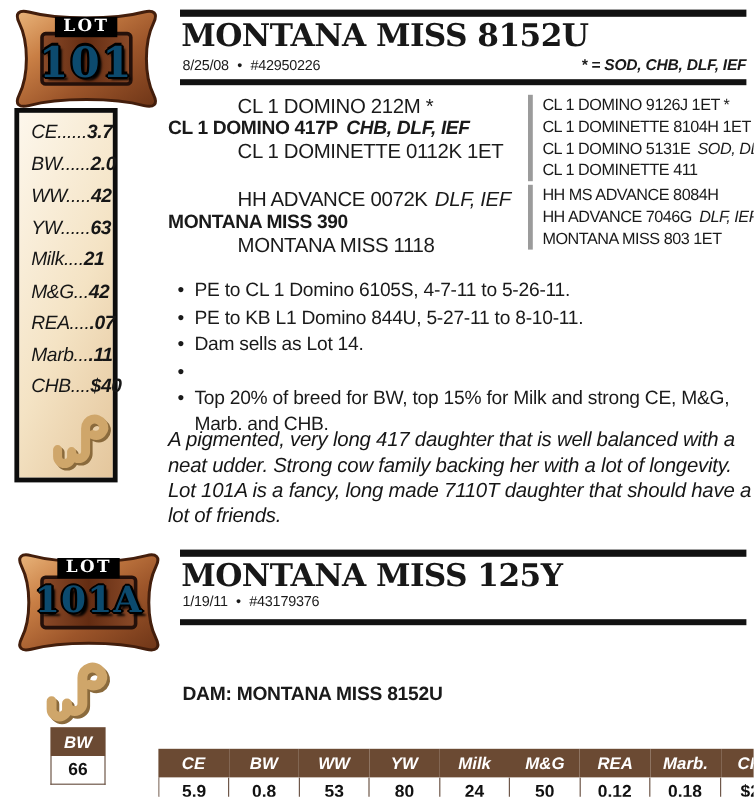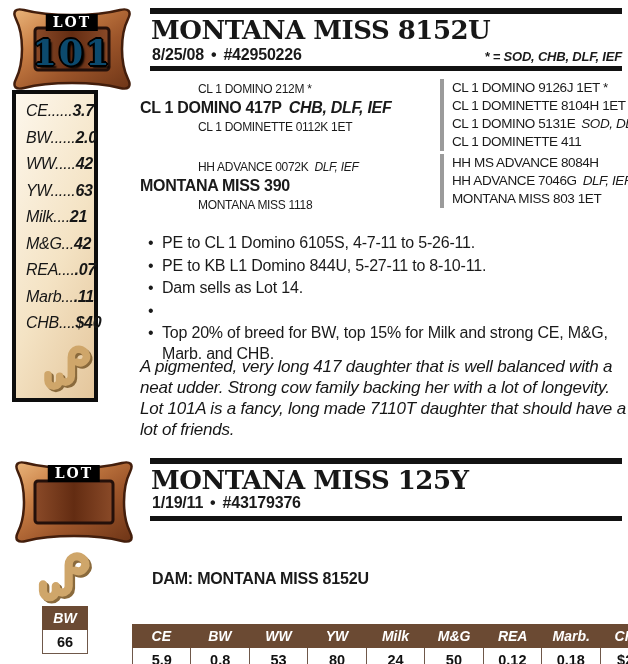--- a/index.html
+++ b/index.html
@@ -27,21 +27,21 @@
     font-weight:bold; font-size:26px; letter-spacing:-0.5px;
     color:#171717; white-space:nowrap;
   }
   .t1 { top:15px; }
   .t2 { top:465px; }
   .subline {
     position:absolute; left:152px; width:470px;
     display:flex; justify-content:space-between; align-items:flex-end;
   }
   .s1 { top:46px; } .s2 { top:494px; }
-  .date-reg { font-weight:bold; font-size:16px; letter-spacing:-0.2px; }
+  .date-reg { font-weight:normal; font-size:12px; letter-spacing:-0.2px; }
   .date-reg .sep { margin:0 7px; }
   .ast-note { font-weight:bold; font-style:italic; font-size:13px; letter-spacing:-0.2px; }
 
   
   .badge { position:absolute; }
   .badge1 { left:6px; top:5px; width:132px; height:88px; }
   .badge2 { left:8px; top:456px; width:132px; height:92px; }
   .badge svg { position:absolute; inset:0; }
   .badge-lot {
     position:absolute; top:9px; left:50%; transform:translateX(-50%);
@@ -71,21 +71,21 @@
     height:26.5px; font-style:italic; font-size:16px; letter-spacing:-0.3px;
     color:#161616;
   }
   .stat-value { font-weight:bold; }
   .brand { position:absolute; }
   .brand1 { left:22px; top:248px; width:60px; height:52px; }
   .brand2 { left:32px; top:548px; width:66px; height:58px; }
 
   
   .ped-left { position:absolute; left:140px; top:80px; width:250px; }
-  .pl-small { font-size:12px; line-height:18px; margin-left:58px; letter-spacing:-0.3px; white-space:nowrap; }
+  .pl-small { font-size:17px; line-height:18px; margin-left:58px; letter-spacing:-0.3px; white-space:nowrap; }
   .pl-main  { font-size:16px; font-weight:bold; line-height:20px; letter-spacing:-0.3px; white-space:nowrap; }
   .pl-gap   { height:22px; }
   .sfx { font-style:italic; margin-left:6px; }
   .sfx-bold { font-style:italic; font-weight:bold; margin-left:7px; }
 
   .ped-right { position:absolute; left:392px; top:79px; width:236px;padding-left:48px; }
   .gg-group { border-left:4px solid #9b9b9b; padding-left:8px; }
   .gg-group + .gg-group { margin-top:3px; }
   .gg-line { font-size:13.5px; line-height:18px; letter-spacing:-0.4px; white-space:nowrap; }
 
@@ -267,20 +267,21 @@
         <linearGradient id="wood2" x1="0" y1="0" x2="1" y2="0">
           <stop offset="0" stop-color="#8a4a28"></stop>
           <stop offset="0.5" stop-color="#632c12"></stop>
           <stop offset="1" stop-color="#8a4a28"></stop>
         </linearGradient>
       </defs>
       <path d="M10 14 C6 6 10 3 18 5 C33 9 48 10 66 10 C84 10 99 9 114 5 C122 3 126 6 122 14 C118 22 116 32 116 44 C116 56 118 66 122 74 C126 82 122 85 114 83 C99 79 84 78 66 78 C48 78 33 79 18 83 C10 85 6 82 10 74 C14 66 16 56 16 44 C16 32 14 22 10 14 Z" fill="url(#cu2)" stroke="#431e0c" stroke-width="2.5"></path>
       <rect x="27" y="23" width="78" height="42" rx="3" fill="url(#wood2)" stroke="#24100a" stroke-width="3"></rect>
     </svg>
     <div class="badge-lot">LOT</div>
+    <div class="badge-num num2">101A</div>
   </div>
 
   <div class="brand brand2">
     <svg viewBox="0 0 72 60" width="66" height="58">
       <path d="M12 38 v7 a7 7 0 0 0 14 0 v-5 a7 7 0 0 0 14 0 V17 c0 -10 12 -13 17 -5 c4 7 -3 14 -10 11" fill="none" stroke="#8a6a3c" stroke-width="9" stroke-linecap="round" stroke-linejoin="round" transform="translate(2.5,2.5)"></path>
       <path d="M12 38 v7 a7 7 0 0 0 14 0 v-5 a7 7 0 0 0 14 0 V17 c0 -10 12 -13 17 -5 c4 7 -3 14 -10 11" fill="none" stroke="#cfa66a" stroke-width="9" stroke-linecap="round" stroke-linejoin="round"></path>
     </svg>
   </div>
 
   <div class="rule r3"></div>

